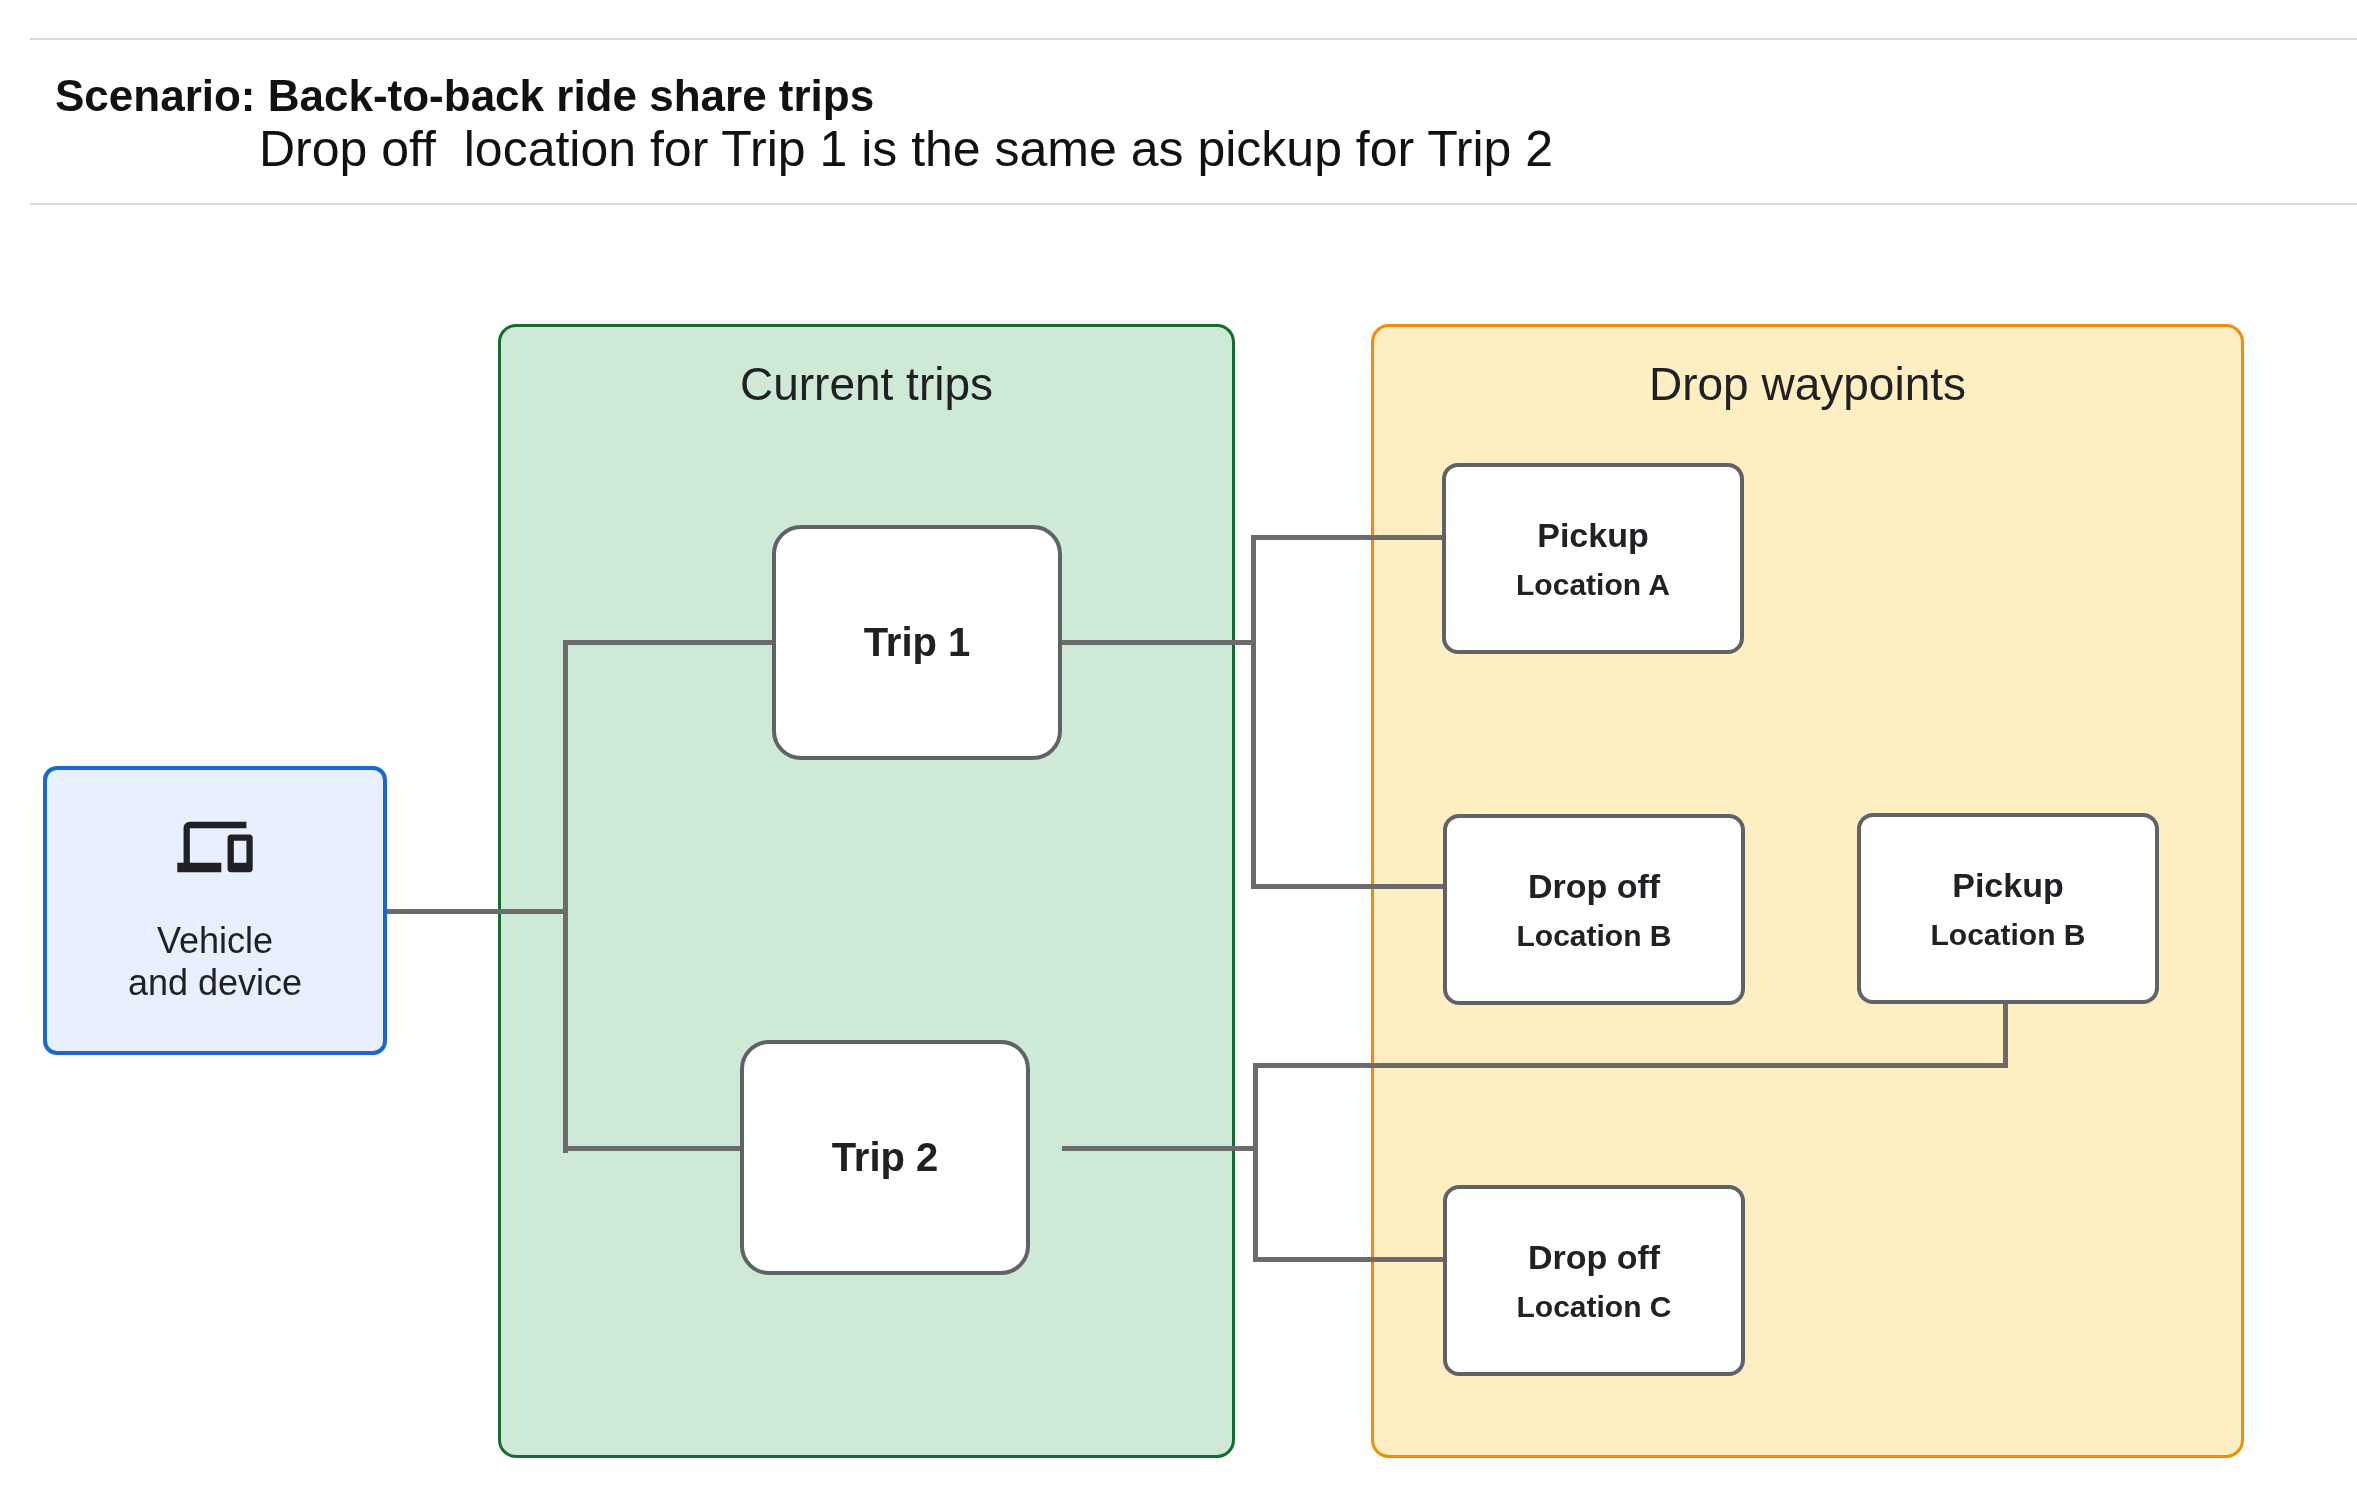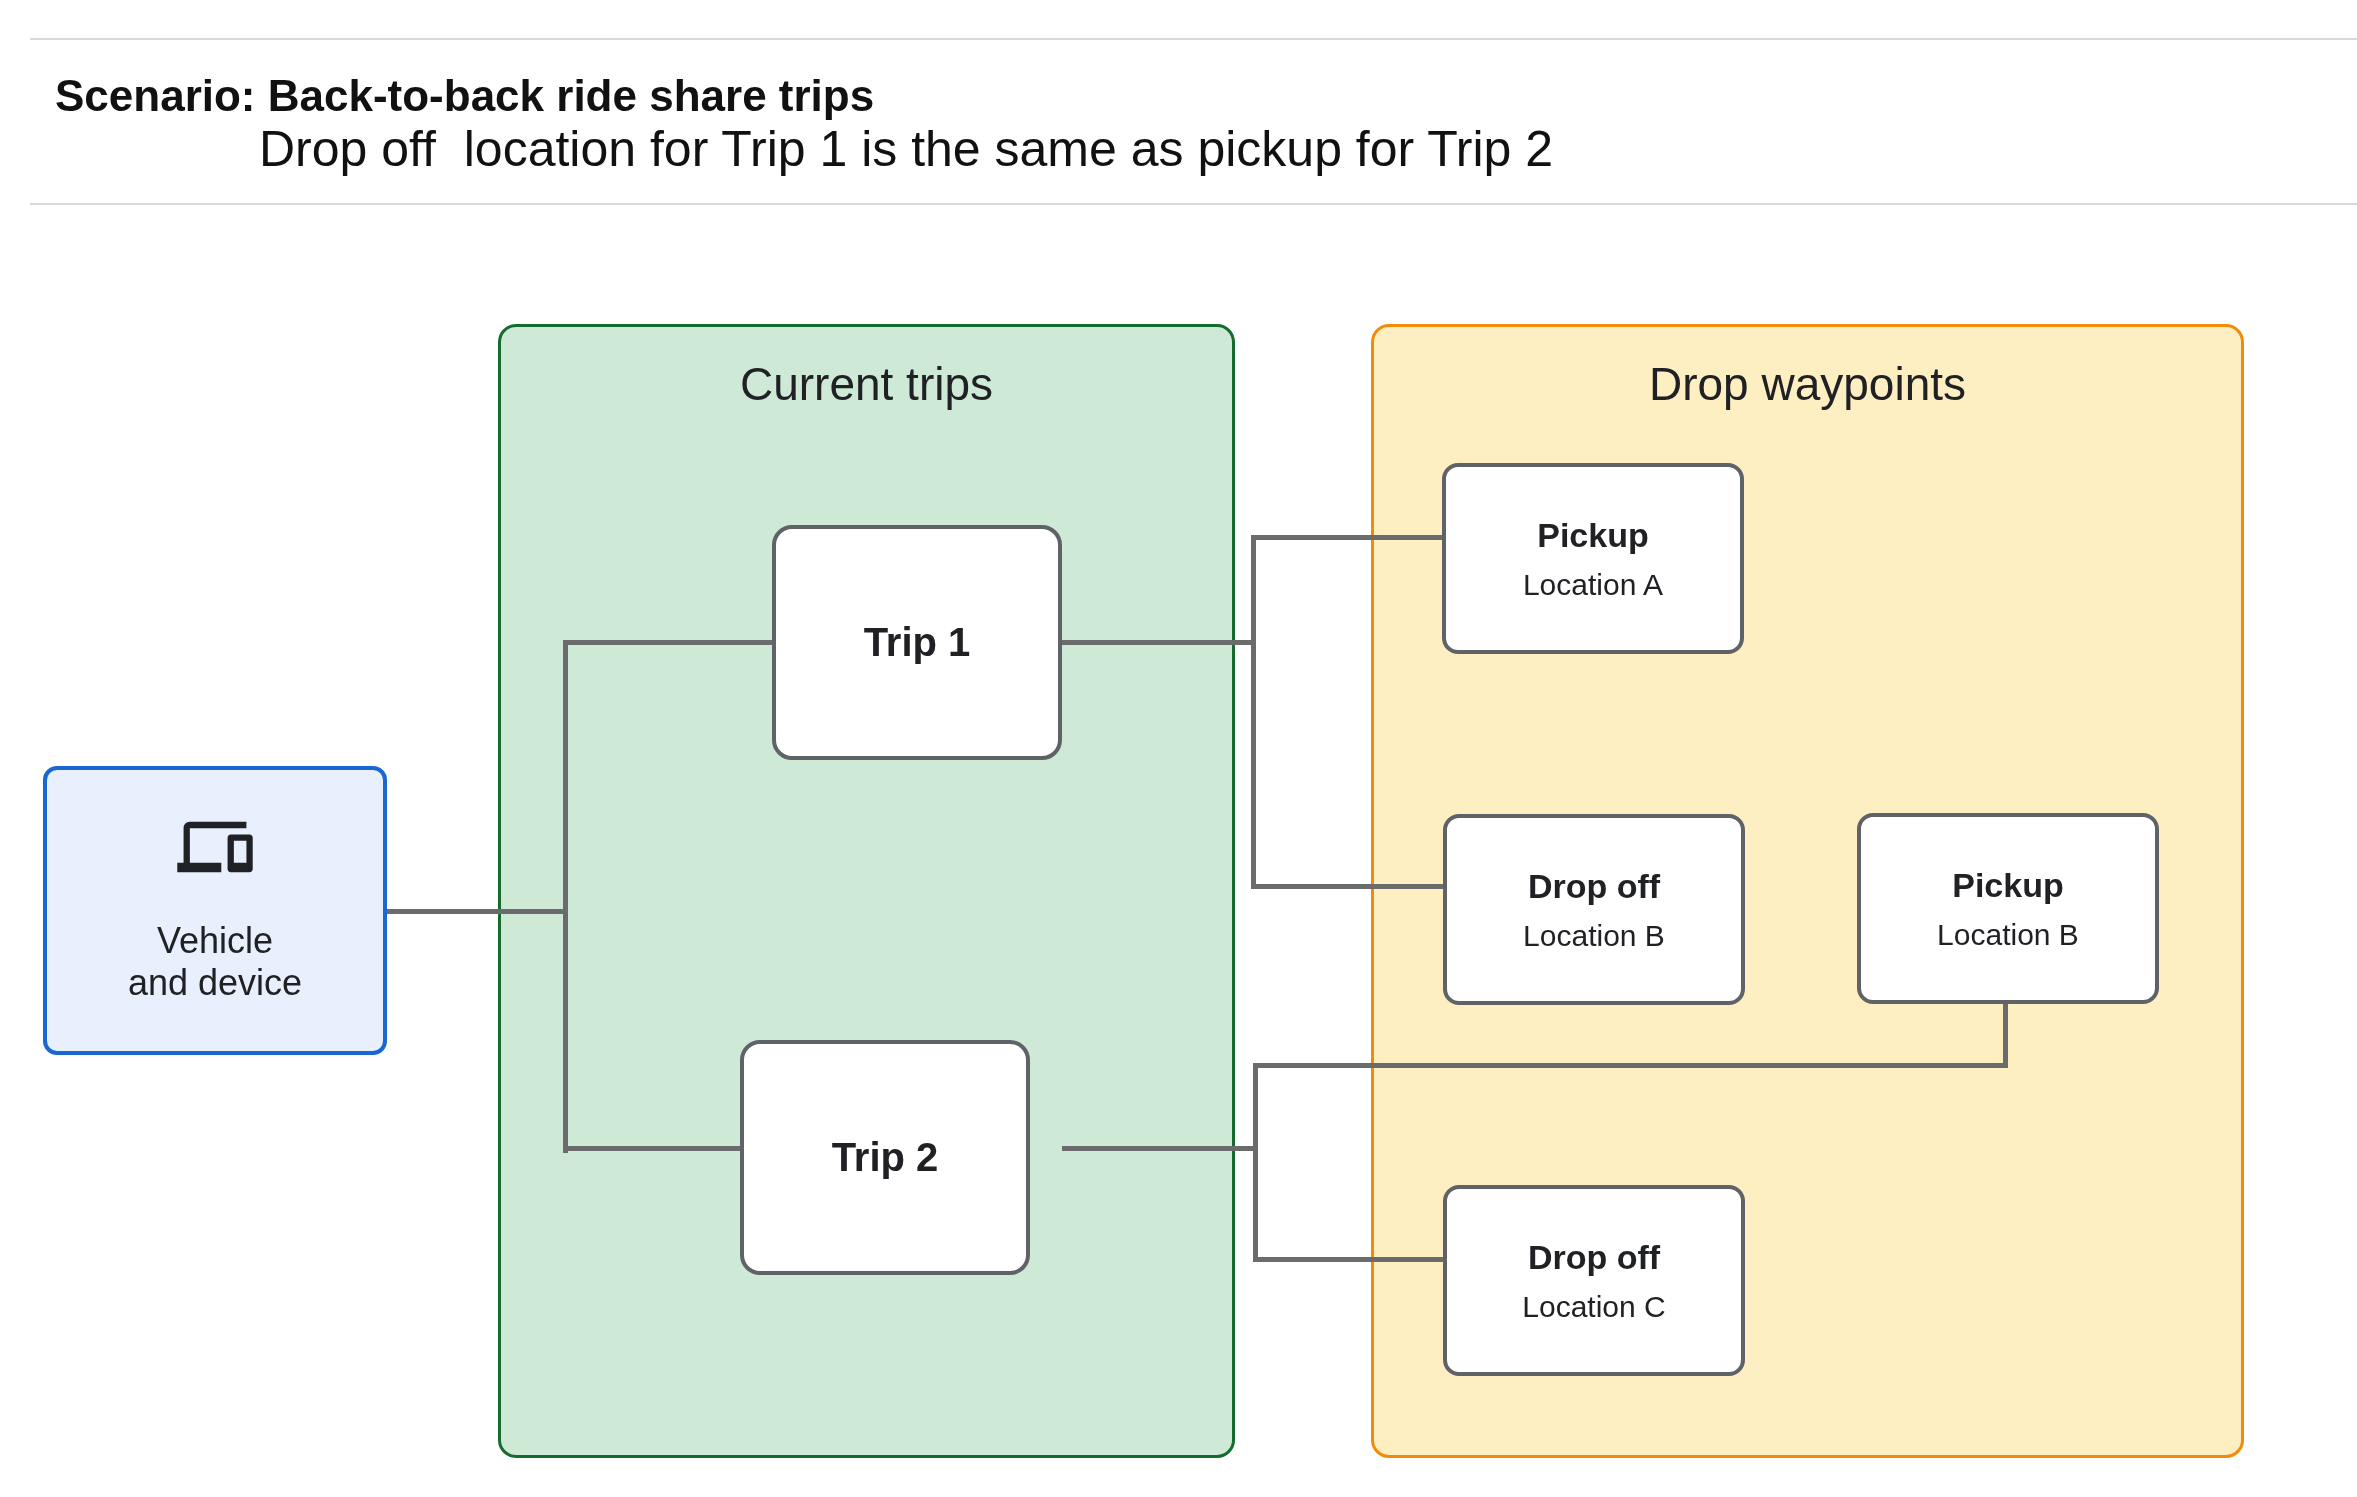--- a/index.html
+++ b/index.html
@@ -28,32 +28,32 @@
   #scenario-subtitle{position:absolute;left:259px;top:125px;font-size:50px;font-weight:400;line-height:48px;white-space:pre;color:#111;}
 
   .group{position:absolute;border-radius:18px;box-sizing:border-box;}
   #group-current-trips{left:498px;top:324px;width:737px;height:1134px;background:var(--green-bg);border:3px solid var(--green-border);}
   #group-trip-waypoints{left:1371px;top:324px;width:873px;height:1134px;background:var(--yellow-bg);border:3px solid var(--yellow-border);}
   .group-title{position:absolute;left:0;right:0;top:30px;text-align:center;font-size:46px;font-weight:400;color:var(--text);}
 
   .connector{position:absolute;background:var(--line);}
 
   .node{position:absolute;box-sizing:border-box;background:var(--node-bg);border:4px solid var(--node-border);display:flex;flex-direction:column;align-items:center;justify-content:center;text-align:center;}
-  .trip-node{width:290px;height:235px;border-radius:20px;}
+  .trip-node{width:290px;height:235px;border-radius:29px;}
   #trip-1-node{left:772px;top:525px;}
   #trip-2-node{left:740px;top:1031px;margin-top:9px;}
   .trip-label{font-size:40px;font-weight:700;}
 
   .waypoint-node{width:302px;height:191px;border-radius:16px;gap:12px;}
   #pickup-a-node{left:1442px;top:463px;}
   #dropoff-b-node{left:1443px;top:814px;}
   #pickup-b-node{left:1857px;top:813px;}
   #dropoff-c-node{left:1443px;top:1185px;}
   .waypoint-title{font-size:34px;font-weight:700;line-height:40px;}
-  .waypoint-subtitle{font-size:30px;font-weight:400;line-height:36px;}
+  .waypoint-subtitle{font-size:30px;font-weight:700;line-height:36px;}
 
   #vehicle-node{left:43px;top:766px;width:344px;height:289px;border-radius:14px;background:var(--vehicle-bg);border:4px solid var(--vehicle-border);justify-content:flex-start;}
   #vehicle-icon{margin-top:44px;width:82px;height:66px;}
   #vehicle-label{margin-top:40px;font-size:36px;font-weight:400;line-height:42px;}
 </style>
 </head>
 <body>
 
 <div id="canvas">
 

